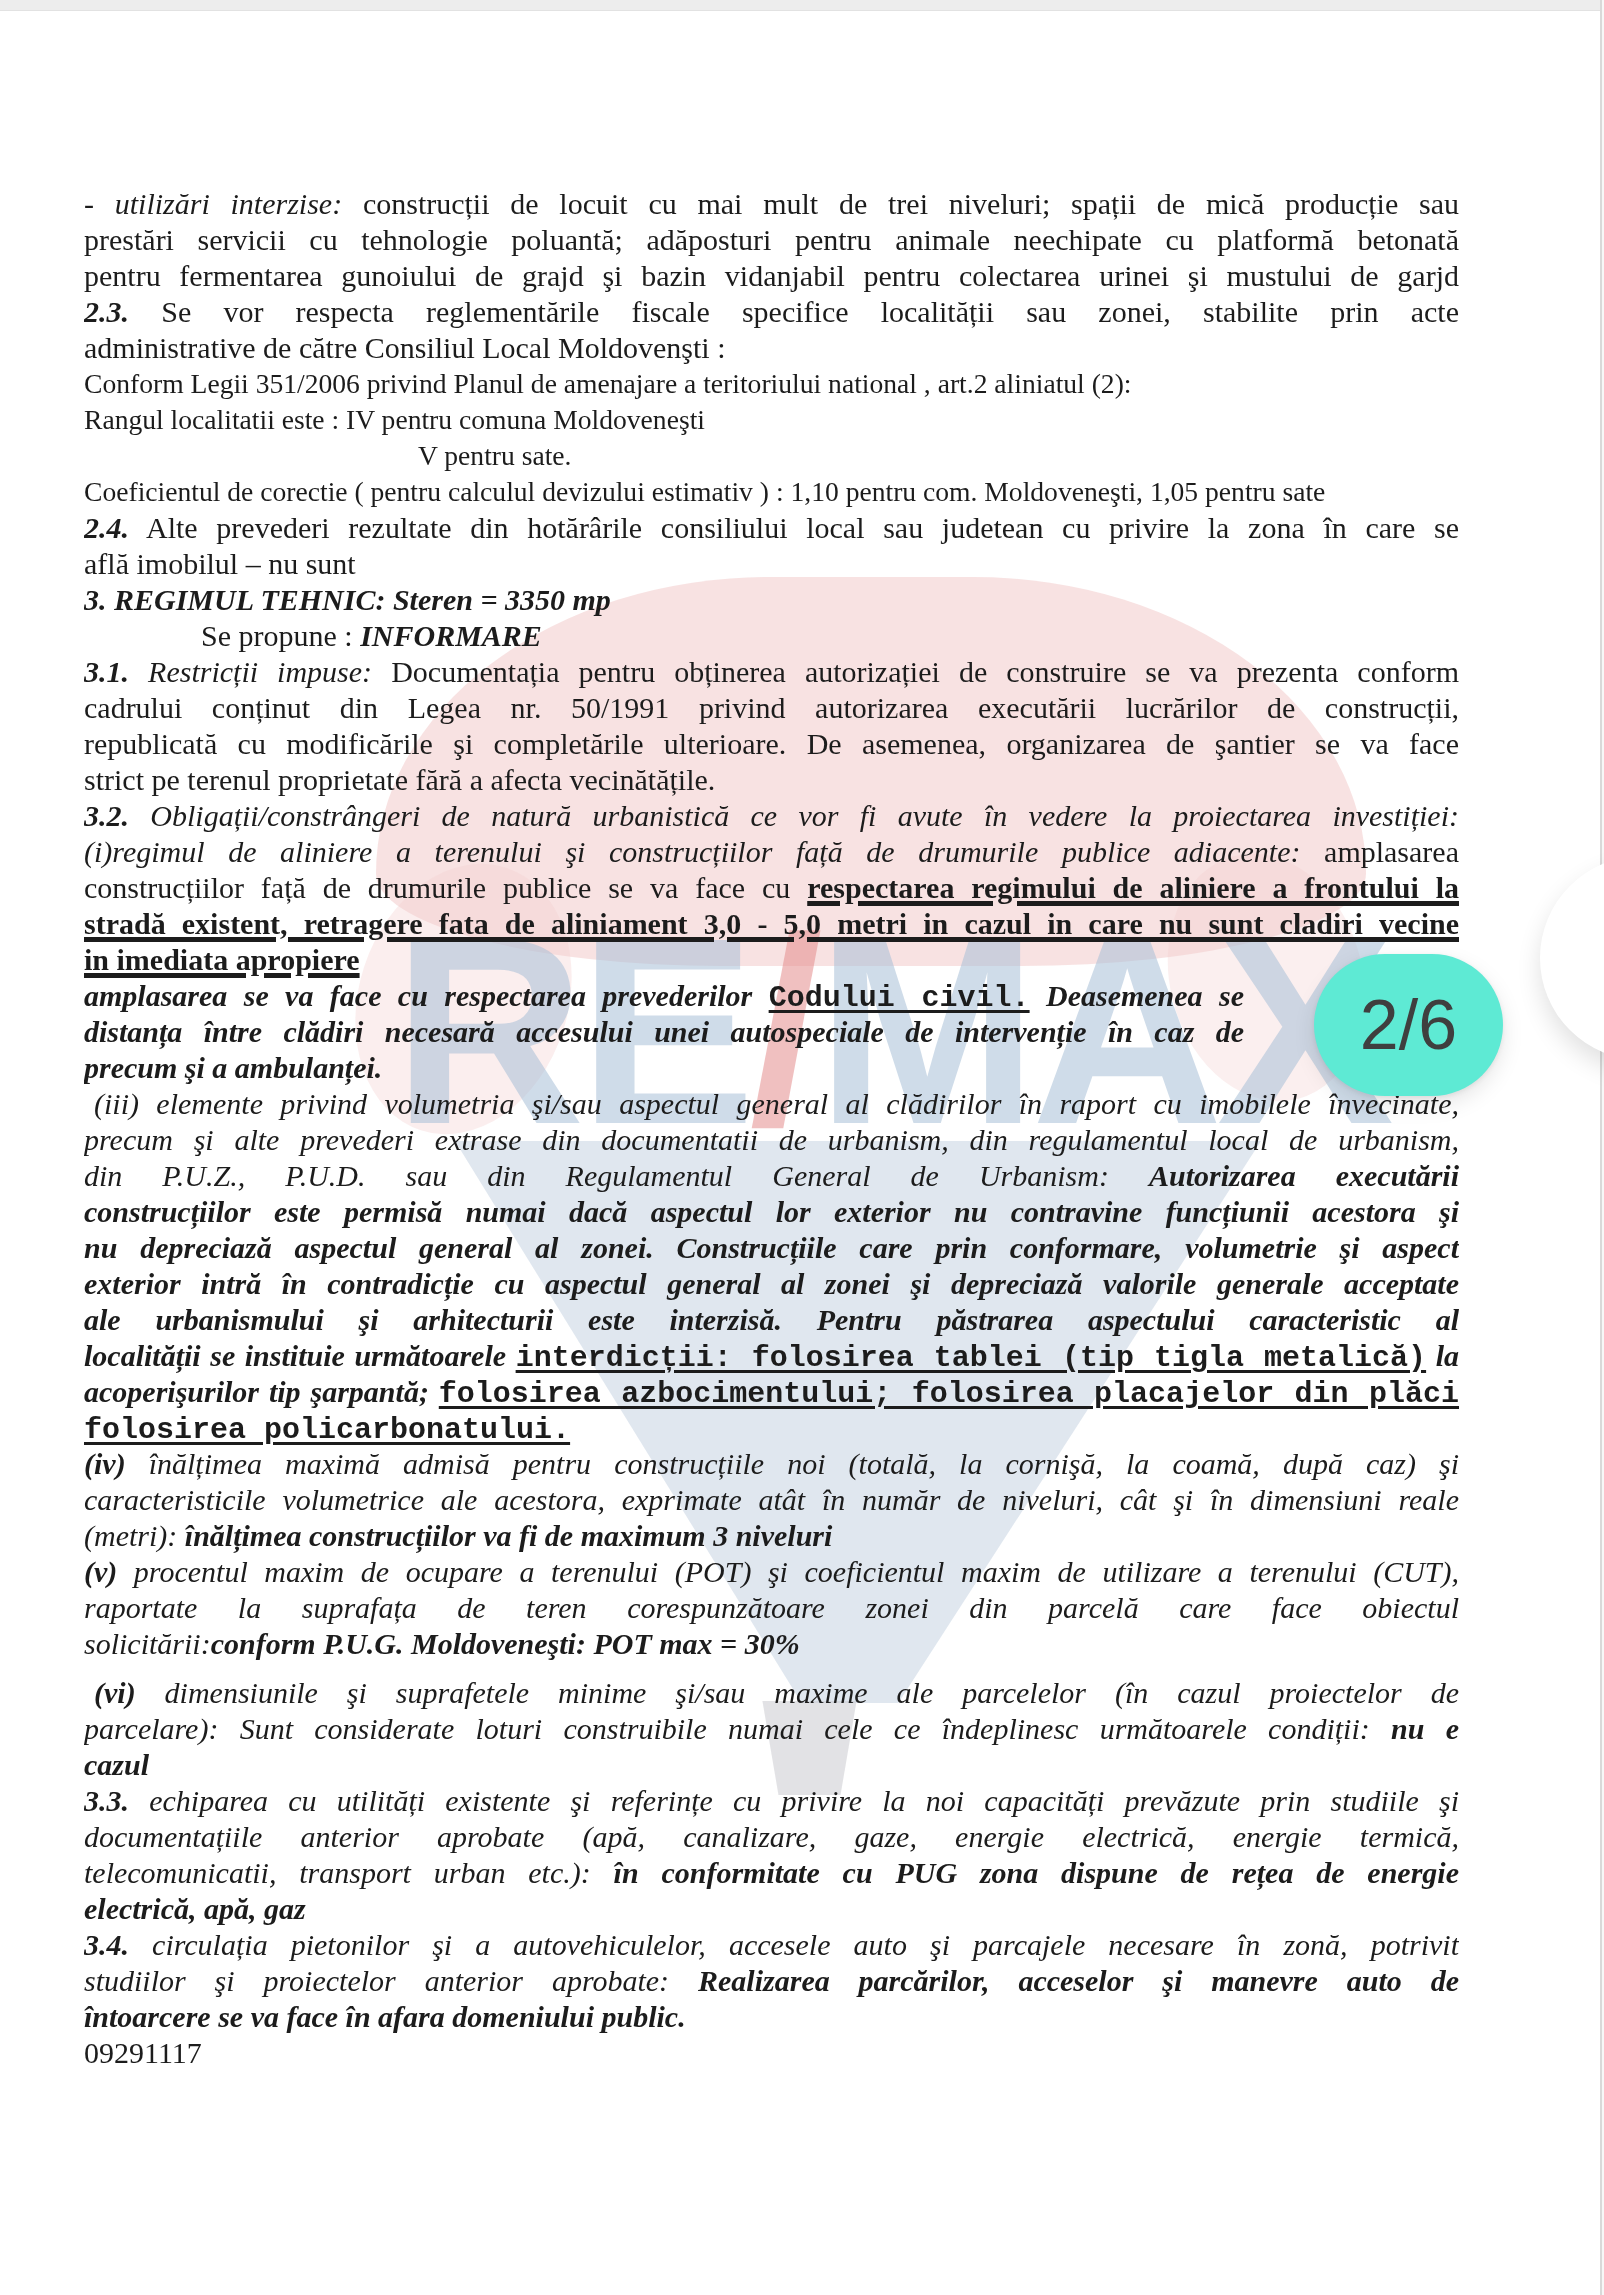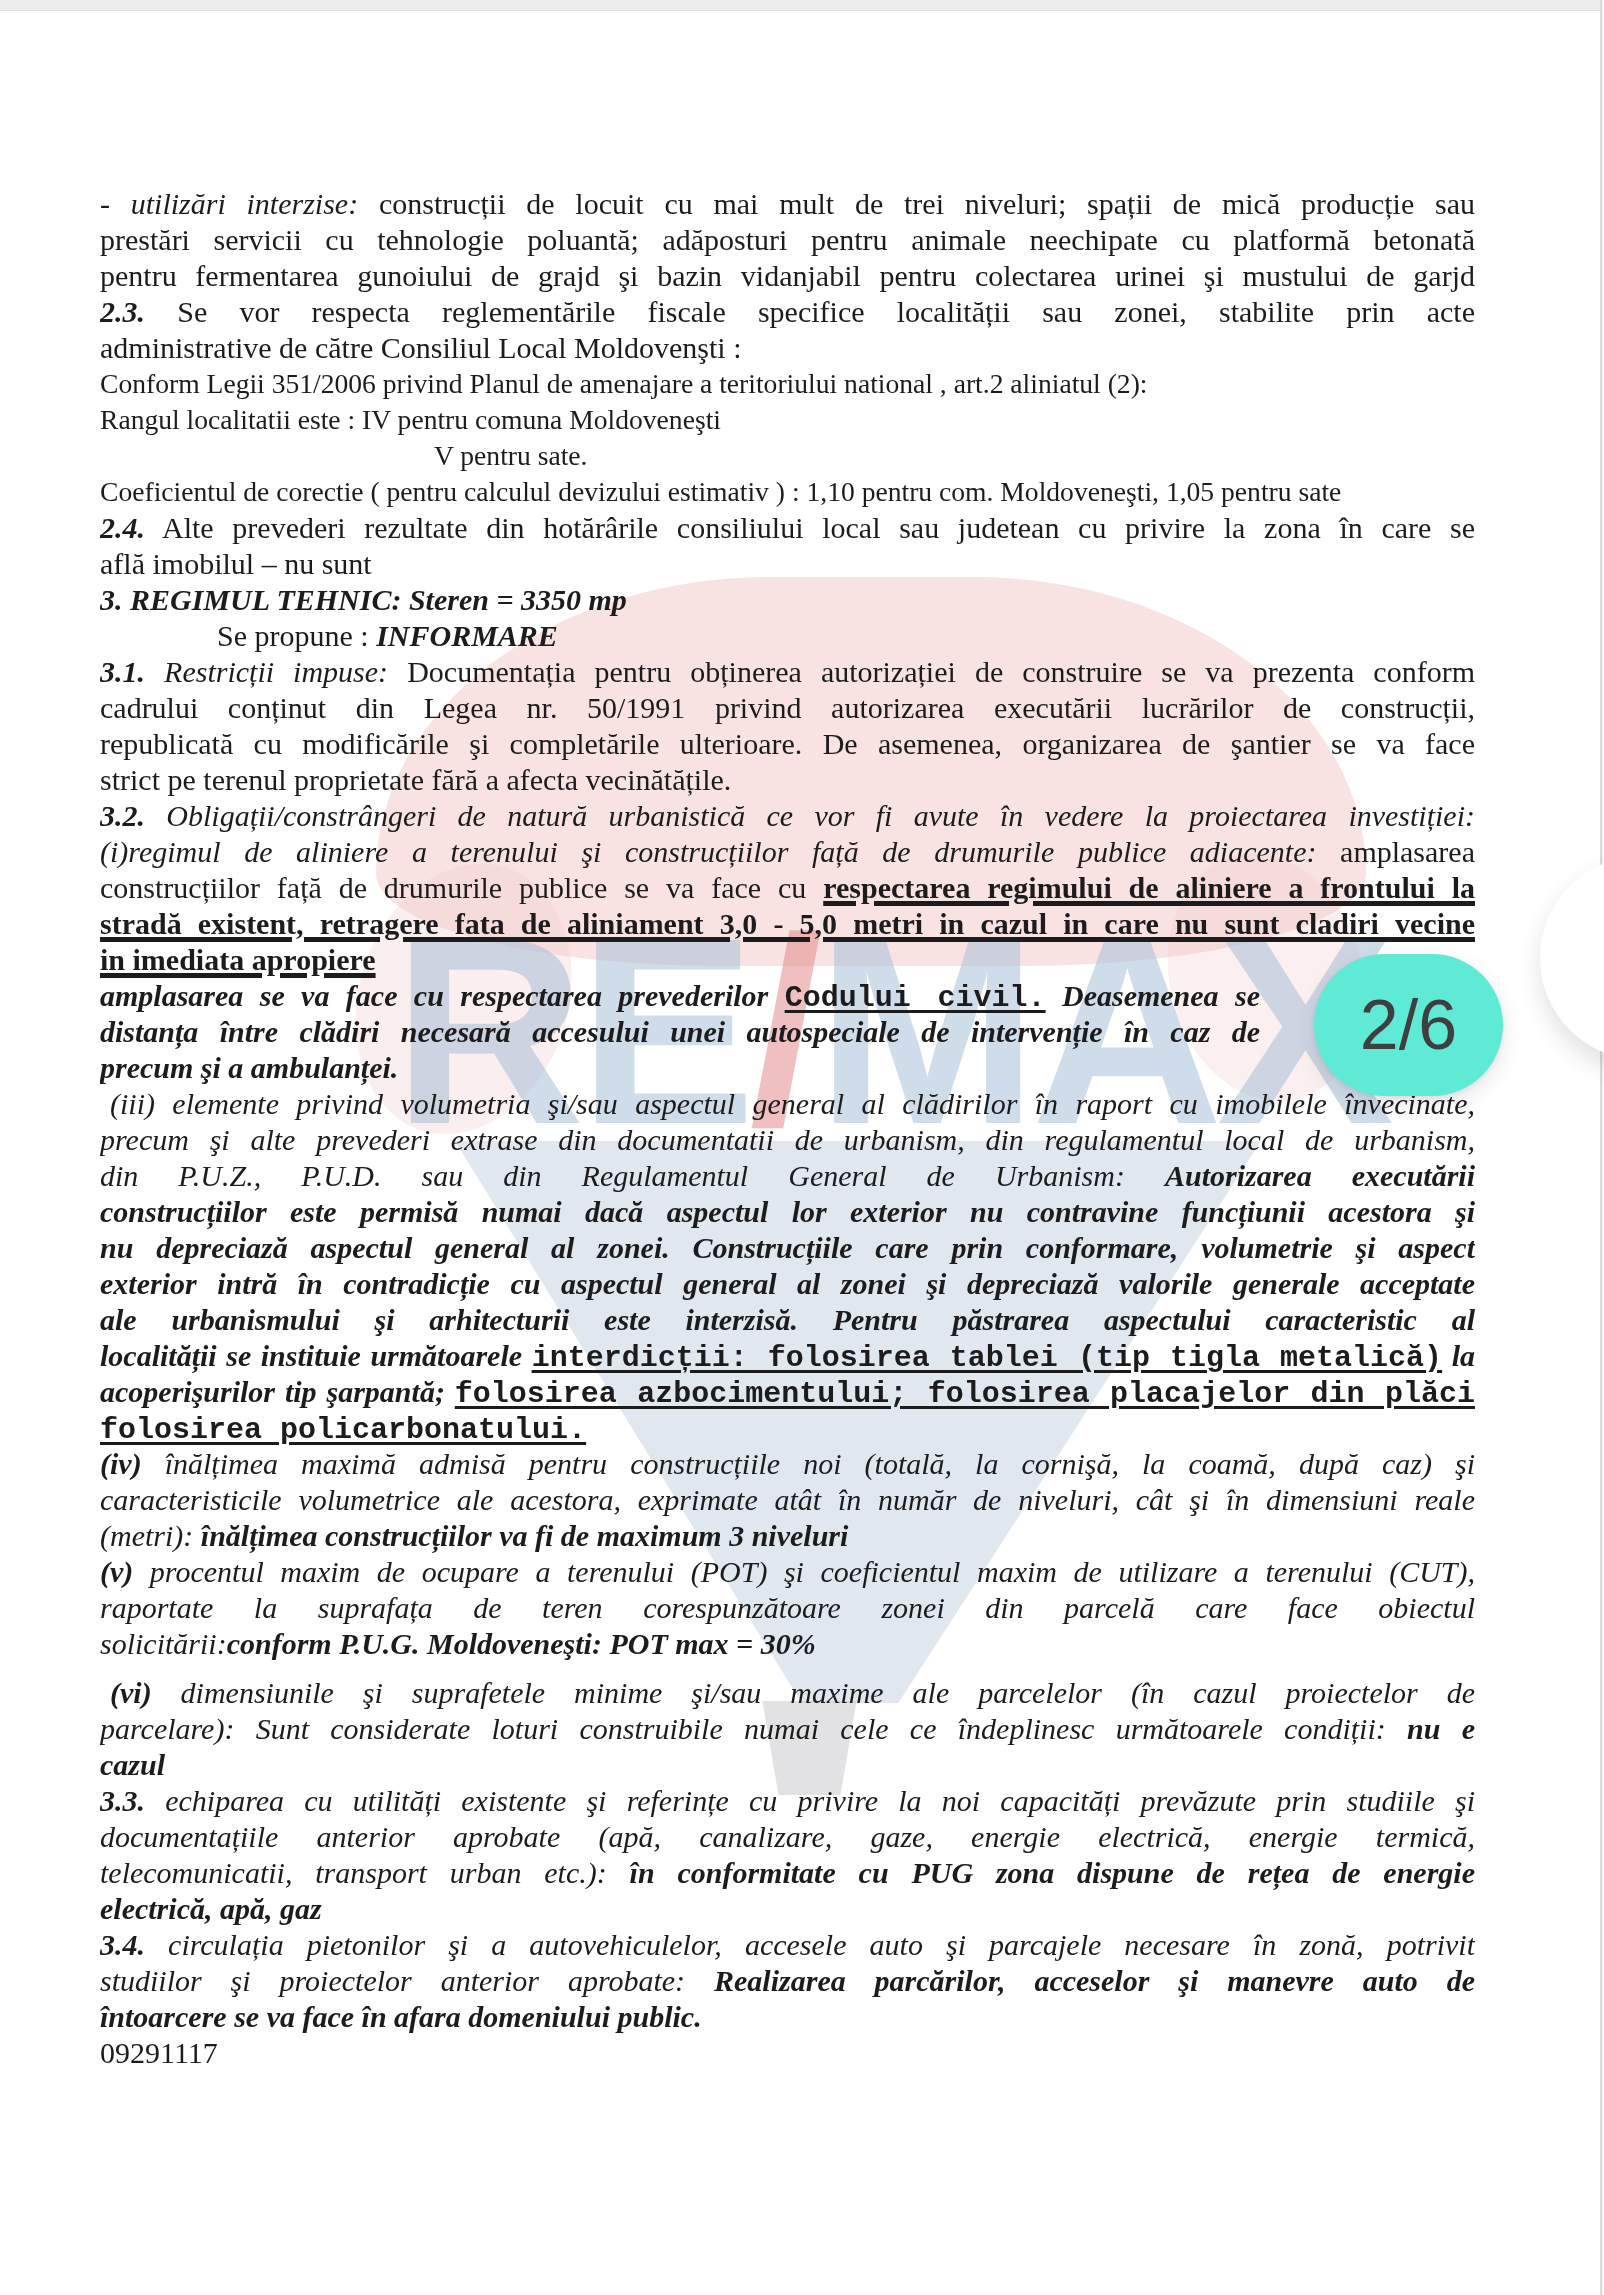--- a/index.html
+++ b/index.html
@@ -47,21 +47,21 @@
     clip-path:polygon(0% 0%, 100% 0%, 55% 100%, 43% 100%);
   }
   .wm-basket{
     left:756px;top:1701px;width:107px;height:94px;
     background:rgba(203,203,207,0.55);
     clip-path:polygon(6% 0%, 94% 0%, 79% 100%, 21% 100%);
   }
 
   
   .doc{
-    position:absolute;left:100px;top:186px;width:1375px;
+    position:absolute;left:84px;top:186px;width:1375px;
     font-size:30px;
     z-index:3;
   }
   .line{
     height:36px;line-height:36px;
     overflow:hidden;
     white-space:nowrap;
   }
   .line.j{
     text-align:justify;

